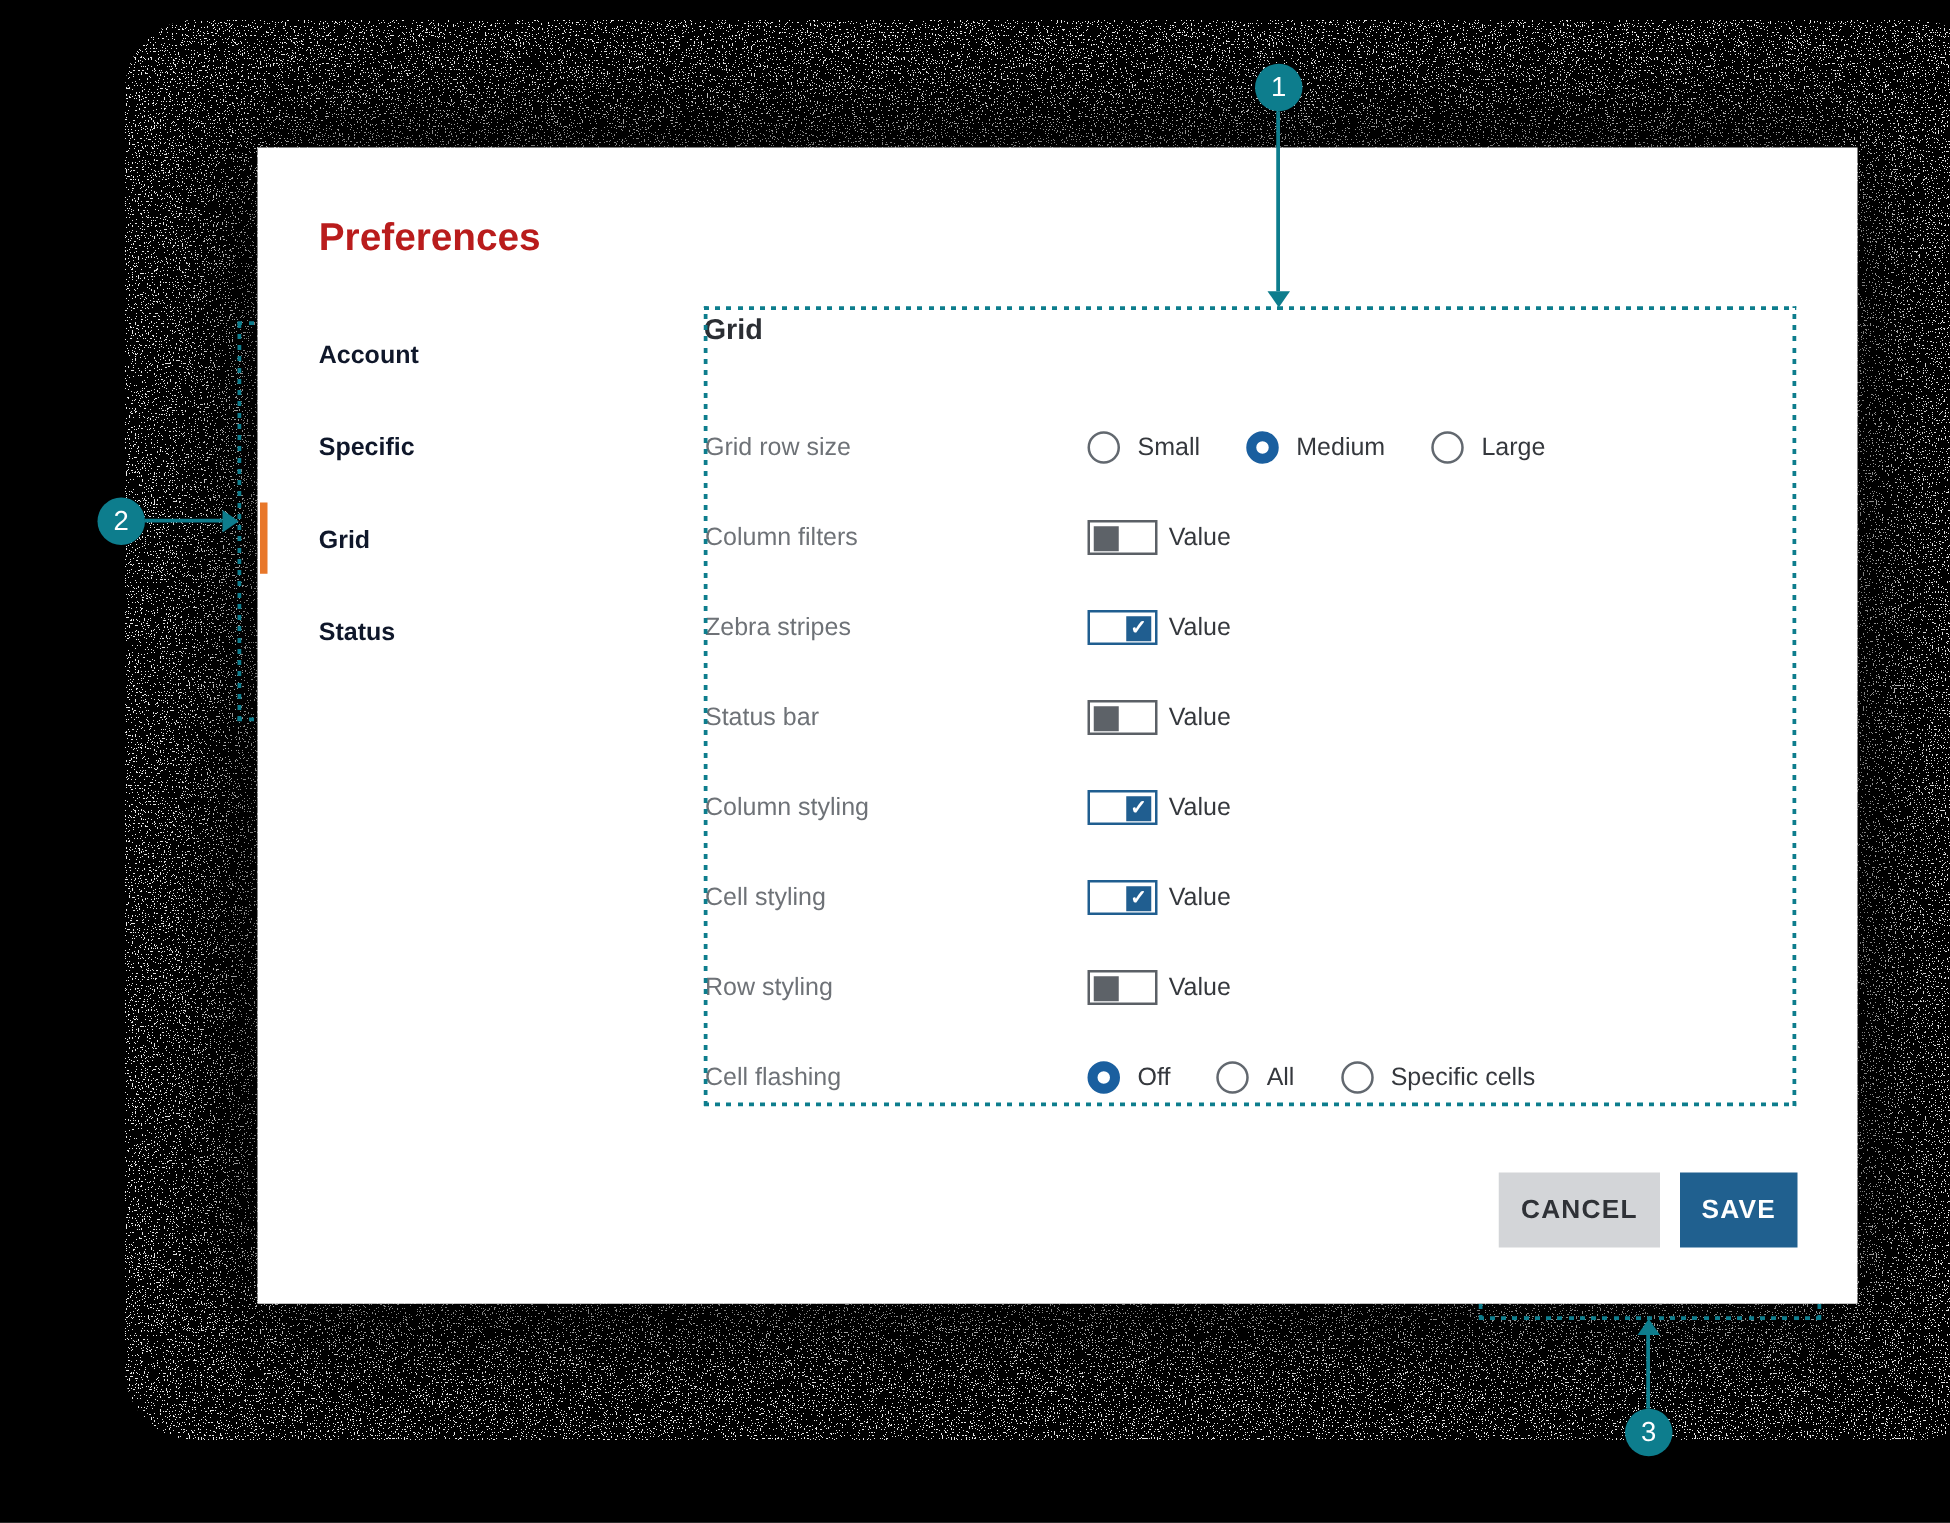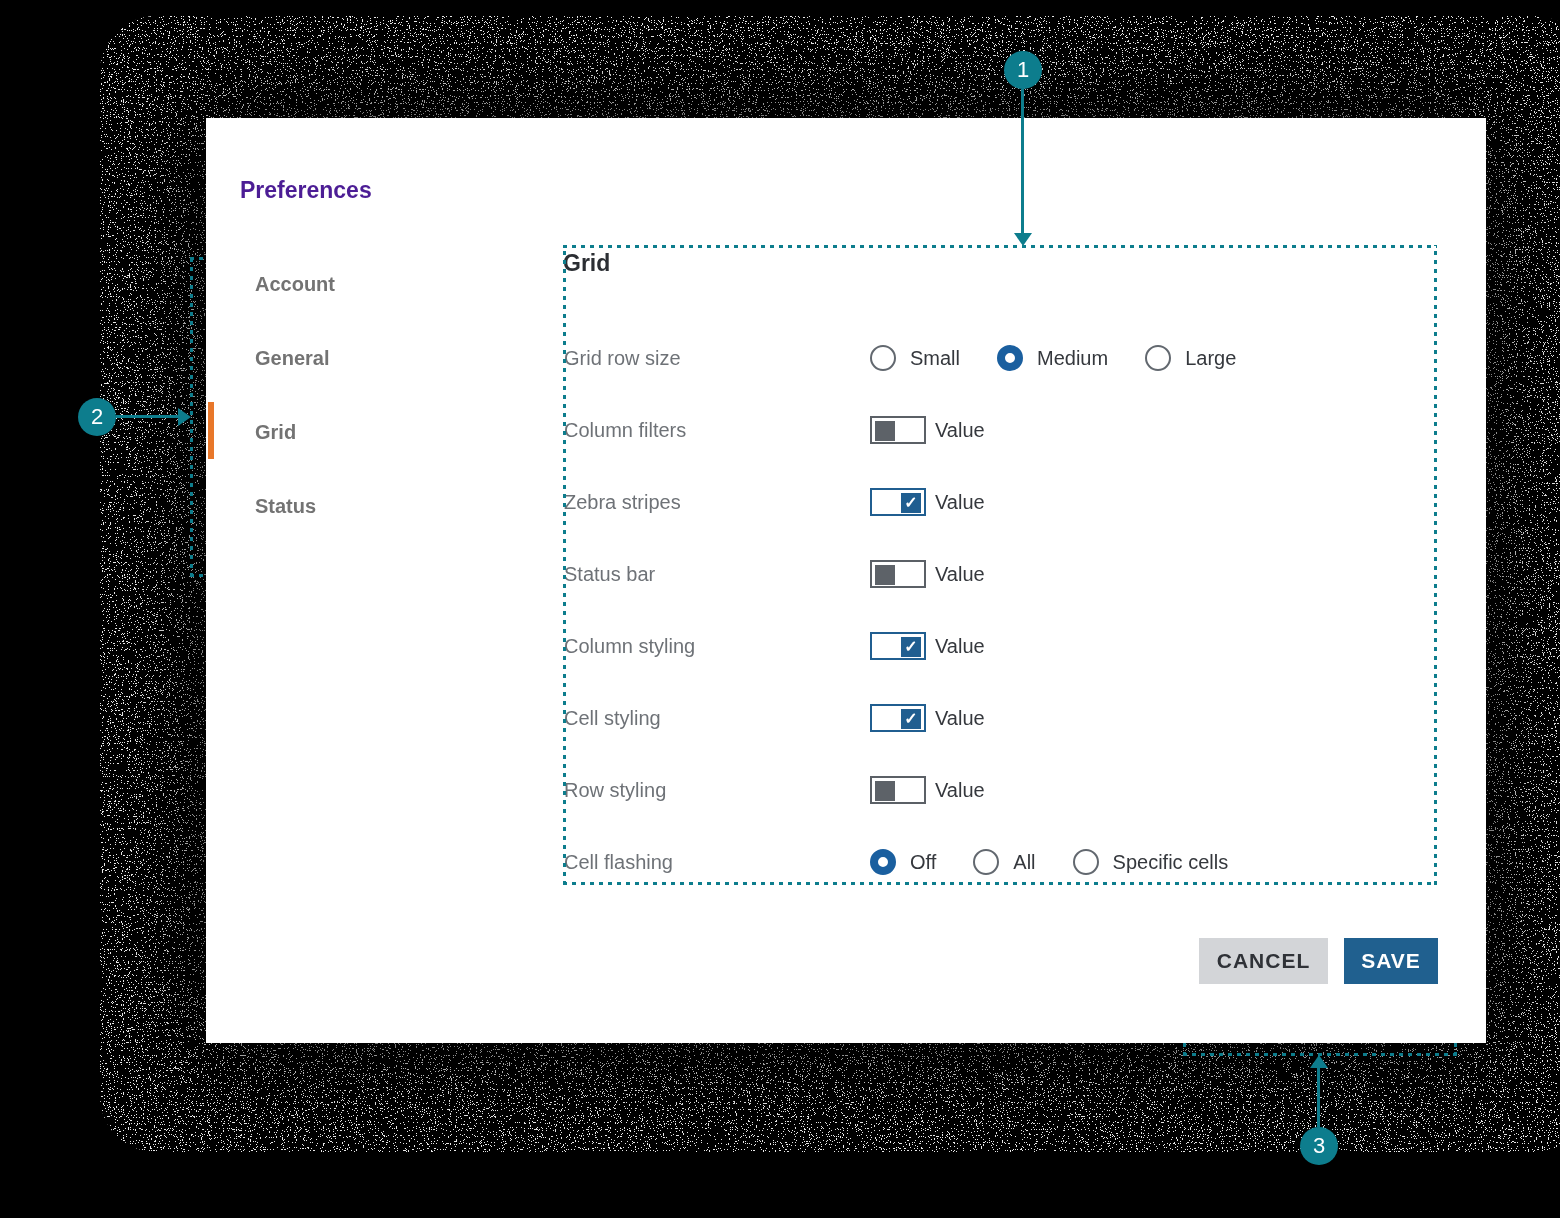--- a/index.html
+++ b/index.html
@@ -3,23 +3,23 @@
 <meta charset="utf-8">
 <style>
   html,body{margin:0;padding:0;background:#000;}
   .stage{position:relative;width:1560px;height:1218px;background:#000;overflow:hidden;
          font-family:"Liberation Sans",sans-serif;}
   .bgfx{position:absolute;left:0;top:0;z-index:0;}
 
   
   .card{position:absolute;left:206px;top:118px;width:1280px;height:925px;background:#fff;z-index:2;}
 
-  .page-title{position:absolute;left:34px;top:54px;font-size:23px;font-weight:700;color:#4c1d95;line-height:36px;}
-
-  .nav-item{position:absolute;left:49px;height:28px;font-size:20px;font-weight:600;color:#737373;
+  .page-title{position:absolute;left:49px;top:54px;font-size:31px;font-weight:700;color:#b91c1c;line-height:36px;}
+
+  .nav-item{position:absolute;left:49px;height:28px;font-size:20px;font-weight:600;color:#0f172a;
             line-height:28px;cursor:pointer;}
   .nav-account{top:152px}.nav-general{top:226px}.nav-grid{top:300px}.nav-export{top:374px}
   .active-bar{position:absolute;left:2px;top:284px;width:6px;height:57px;background:#e8772a;}
 
   
   .dotted{--teal:#0d7d8d;
     background-image:
       repeating-linear-gradient(90deg,var(--teal) 0 4px,transparent 4px 9px),
       repeating-linear-gradient(90deg,var(--teal) 0 4px,transparent 4px 9px),
       repeating-linear-gradient(0deg,var(--teal) 0 4px,transparent 4px 9px),
@@ -47,21 +47,21 @@
           position:relative;flex:none;cursor:pointer;}
   .knob{position:absolute;top:3px;left:3px;width:20px;height:20px;background:#5d6268;
         display:flex;align-items:center;justify-content:center;}
   .knob .check{display:none;}
   .toggle.on{border-color:#205e90;}
   .toggle.on .knob{left:auto;right:3px;background:#205e90;}
   .toggle.on .check{display:block;color:#fff;font-size:16px;font-weight:700;line-height:1;}
   .value-label{margin-left:9px;font-size:20px;color:#35383d;}
 
   
-  .btn{position:absolute;top:820px;height:46px;display:flex;align-items:center;justify-content:center;
+  .btn{position:absolute;top:820px;height:60px;display:flex;align-items:center;justify-content:center;
        font-size:21px;font-weight:600;letter-spacing:1px;cursor:pointer;font-family:"Liberation Sans",sans-serif;border:none;}
   .btn-cancel{left:993px;width:129px;background:#d3d5d8;color:#2f3237;}
   .btn-save{left:1138px;width:94px;background:#20608f;color:#fff;}
 
   
   .callout{position:absolute;width:38px;height:38px;border-radius:50%;background:#0d7d8d;color:#fff;
            font-size:22px;display:flex;align-items:center;justify-content:center;z-index:5;}
   .c1{left:1004px;top:51px}.c2{left:78px;top:398px}.c3{left:1300px;top:1127px}
   .aline{position:absolute;background:#0d7d8d;z-index:5;}
   .a1{left:1021px;top:89px;width:3px;height:144px;}
@@ -101,21 +101,21 @@
     </g>
   </svg>
 
   <div class="side-rect dotted"></div>
   <div class="bottom-rect dotted"></div>
 
   <div class="card">
     <div class="page-title">Preferences</div>
 
     <div class="nav-item nav-account">Account</div>
-    <div class="nav-item nav-general">General</div>
+    <div class="nav-item nav-general">Specific</div>
     <div class="nav-item nav-grid">Grid</div>
     <div class="nav-item nav-export">Status</div>
     <div class="active-bar"></div>
 
     <div class="panel-title">Grid</div>
 
     <div class="row r0">
       <div class="row-label">Grid row size</div>
       <span class="radio"></span>
       <span class="opt-label">Small</span>

